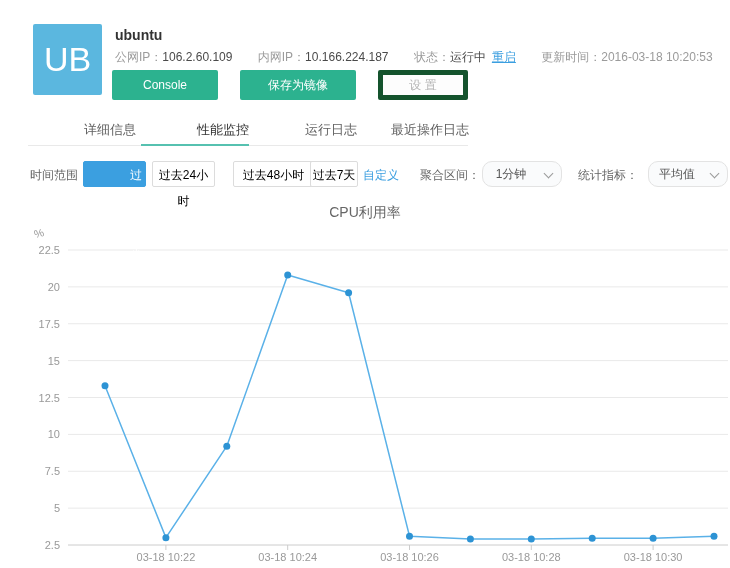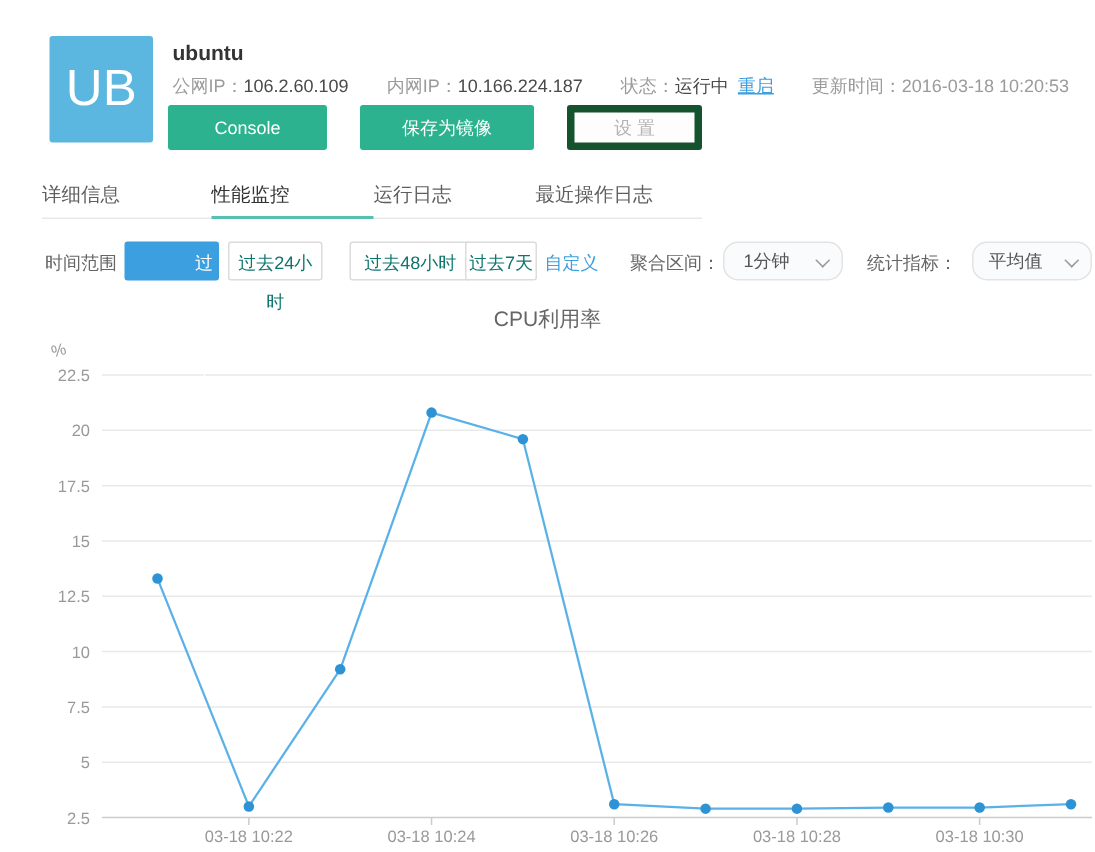--- a/index.html
+++ b/index.html
@@ -15,35 +15,35 @@
   .info-row .val{color:#4a4a4a;}
   .restart-link{color:var(--accent-blue);text-decoration:underline;cursor:pointer;margin-left:6px;}
   .btn{position:absolute;top:70px;height:30px;border:none;font-size:12px;cursor:pointer;border-radius:2px;}
   .btn-green{background:var(--primary-green);color:#fff;}
   .btn-console{left:112px;width:106px;}
   .btn-save{left:240px;width:116px;}
   .btn-settings{left:378px;width:90px;background:#fdfdfd;border:5px solid #14532d;color:#b3b3b3;}
 
   
   .tabs-line{position:absolute;left:28px;top:145px;width:440px;height:1px;background:#e9e9e9;}
-  .tab{position:absolute;top:115px;height:29px;line-height:29px;text-align:left;font-size:13px;
+  .tab{position:absolute;top:115px;height:29px;line-height:29px;text-align:right;font-size:13px;
     color:#5f5f5f;cursor:pointer;}
   .tab.active{color:#333;border-bottom:2px solid var(--tab-underline);}
   .tab0{left:28px;width:108px;}
   .tab1{left:141px;width:108px;}
   .tab2{left:249px;width:108px;}
   .tab3{left:357px;width:112px;}
 
   
   .filter-label{position:absolute;top:162px;height:26px;line-height:26px;font-size:12px;color:#666;}
   .lbl-time{left:30px;}
   .lbl-agg{left:420px;}
   .lbl-metric{left:578px;}
   .time-btn{position:absolute;top:161px;height:26px;line-height:26px;text-align:center;font-size:12px;
-    color:#0f766e;background:#fff;border:1px solid #dcdcdc;box-sizing:border-box;cursor:pointer;border-radius:2px;}
+    color:#000000;background:#fff;border:1px solid #dcdcdc;box-sizing:border-box;cursor:pointer;border-radius:2px;}
   .time-btn.active{background:var(--accent-blue);border-color:var(--accent-blue);color:#fff;padding-left:43px;}
   .tb0{left:83px;width:63px;}
   .tb1{left:152px;width:63px;}
   .tb2{left:233px;width:81px;}
   .tb3{left:310px;width:48px;}
   .custom-link{position:absolute;left:363px;top:162px;height:26px;line-height:26px;font-size:12px;
     color:var(--accent-blue);cursor:pointer;}
   .dropdown{position:absolute;top:161px;width:80px;height:26px;background:#fafbfc;border:1px solid #e3e3e3;
     box-sizing:border-box;border-radius:10px;cursor:pointer;font-size:12px;color:#555;}
   .dd-agg{left:482px;}

